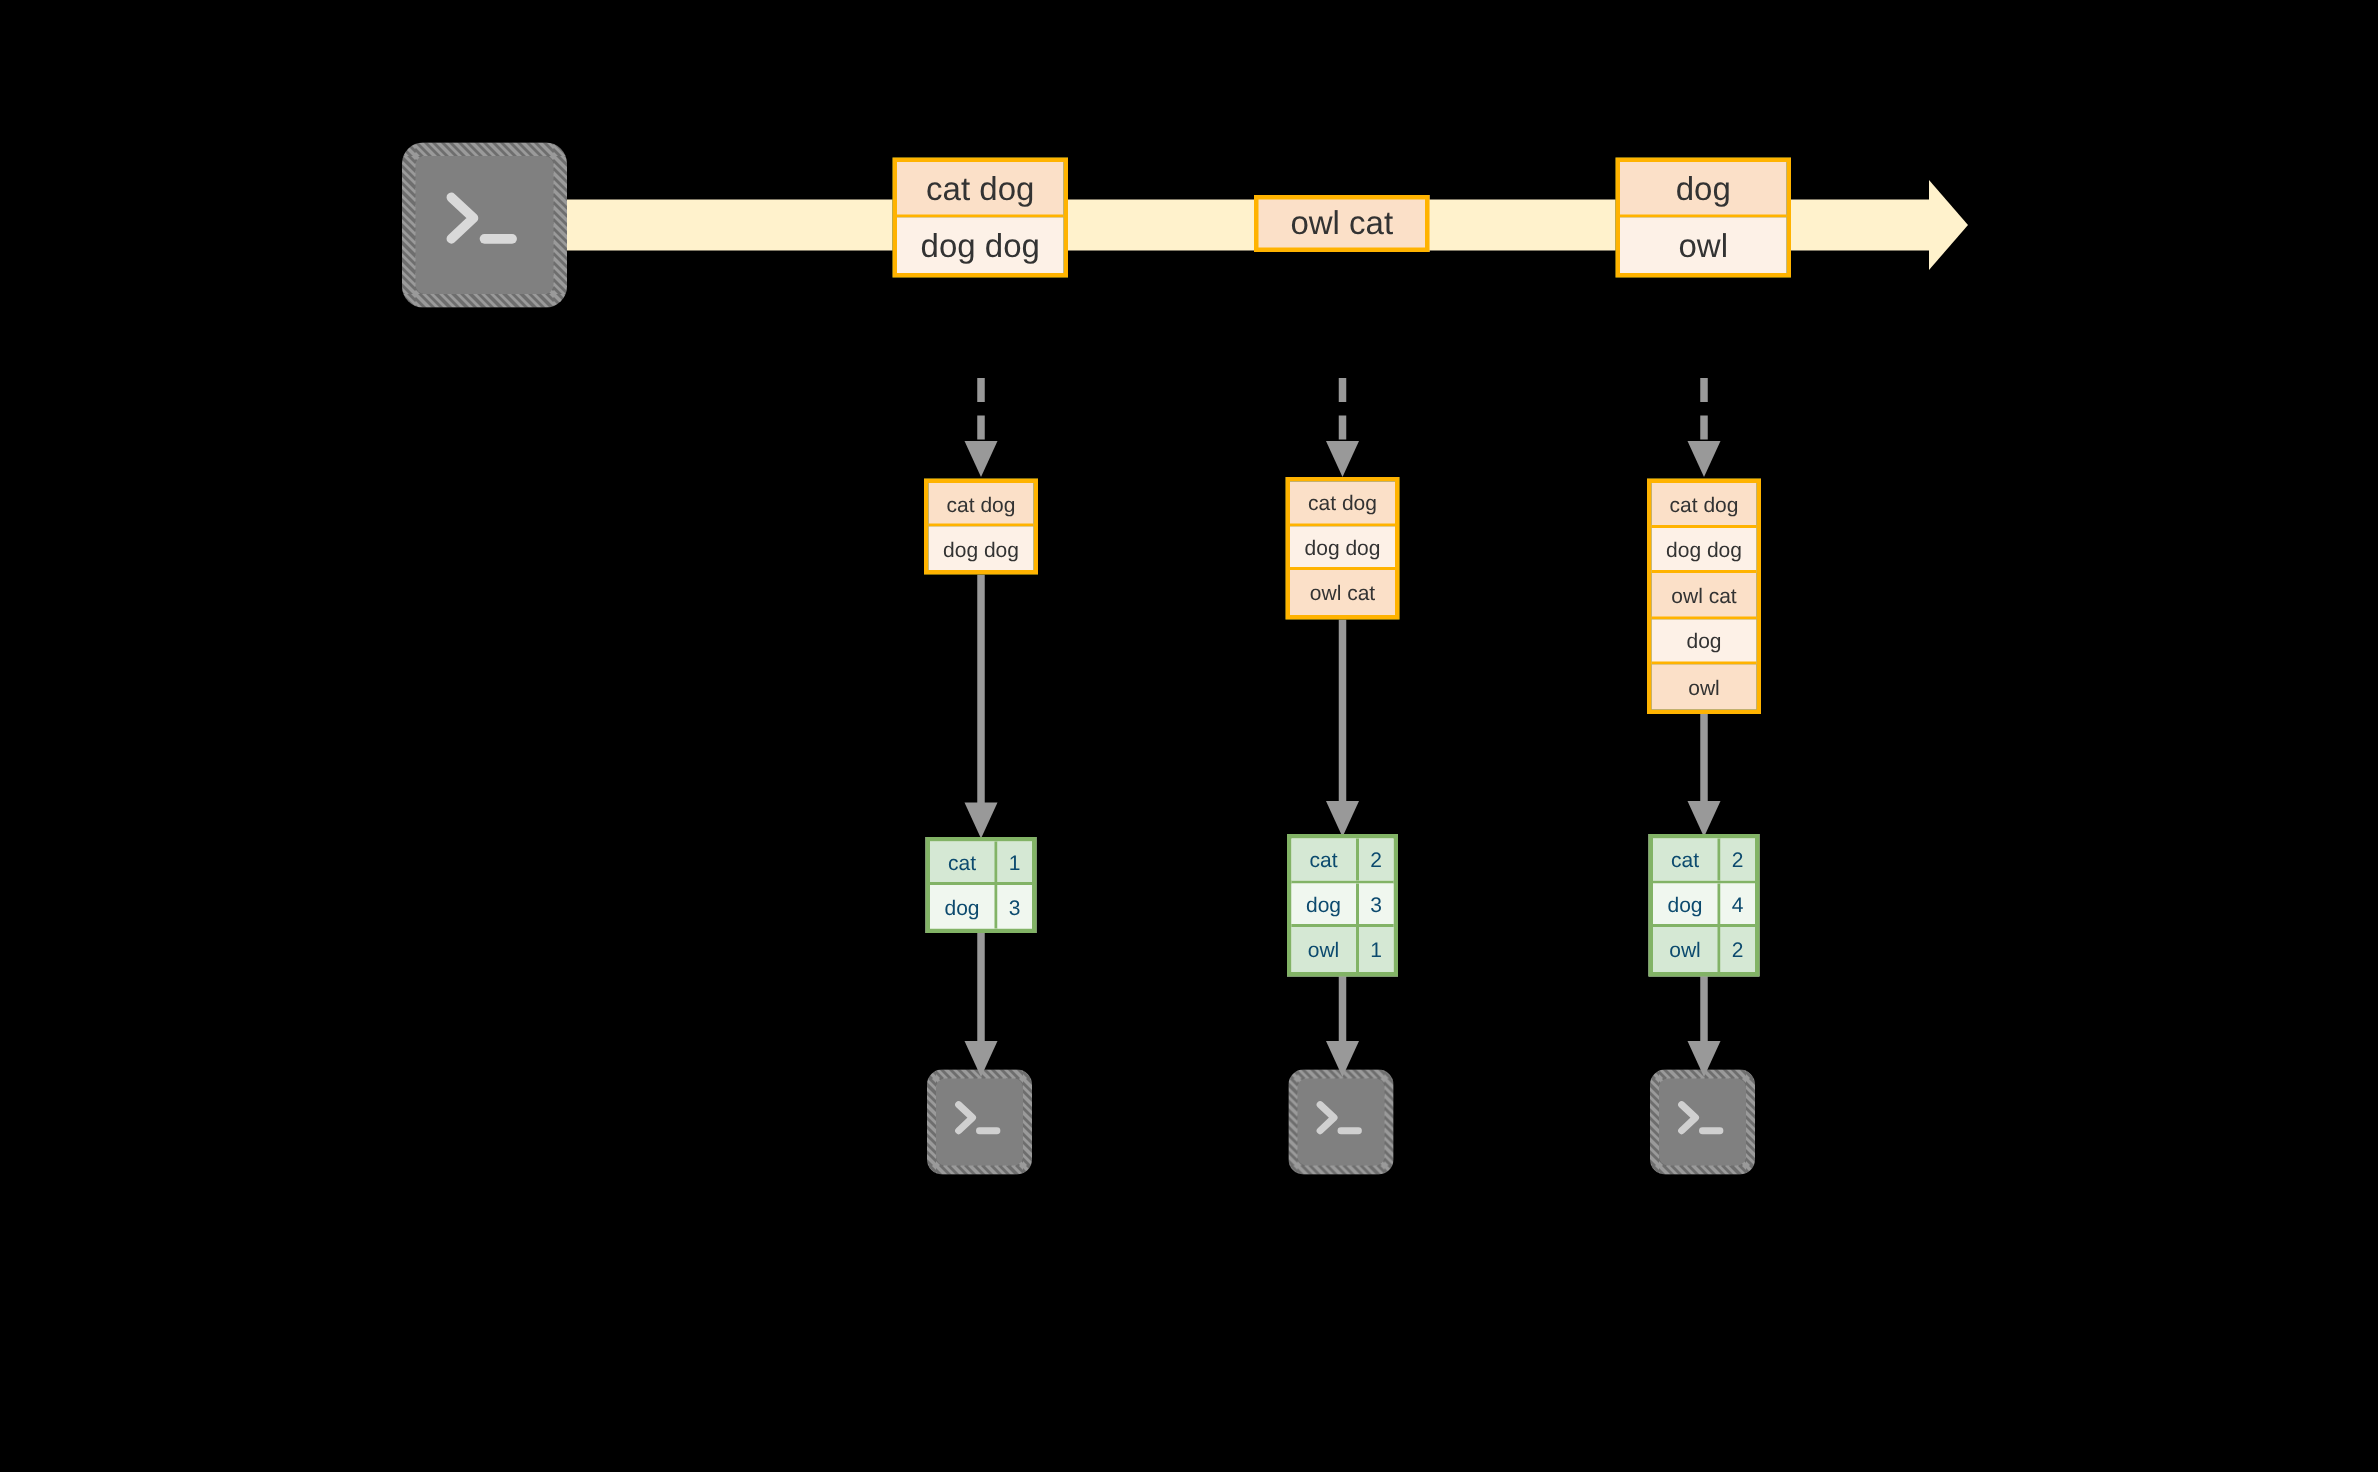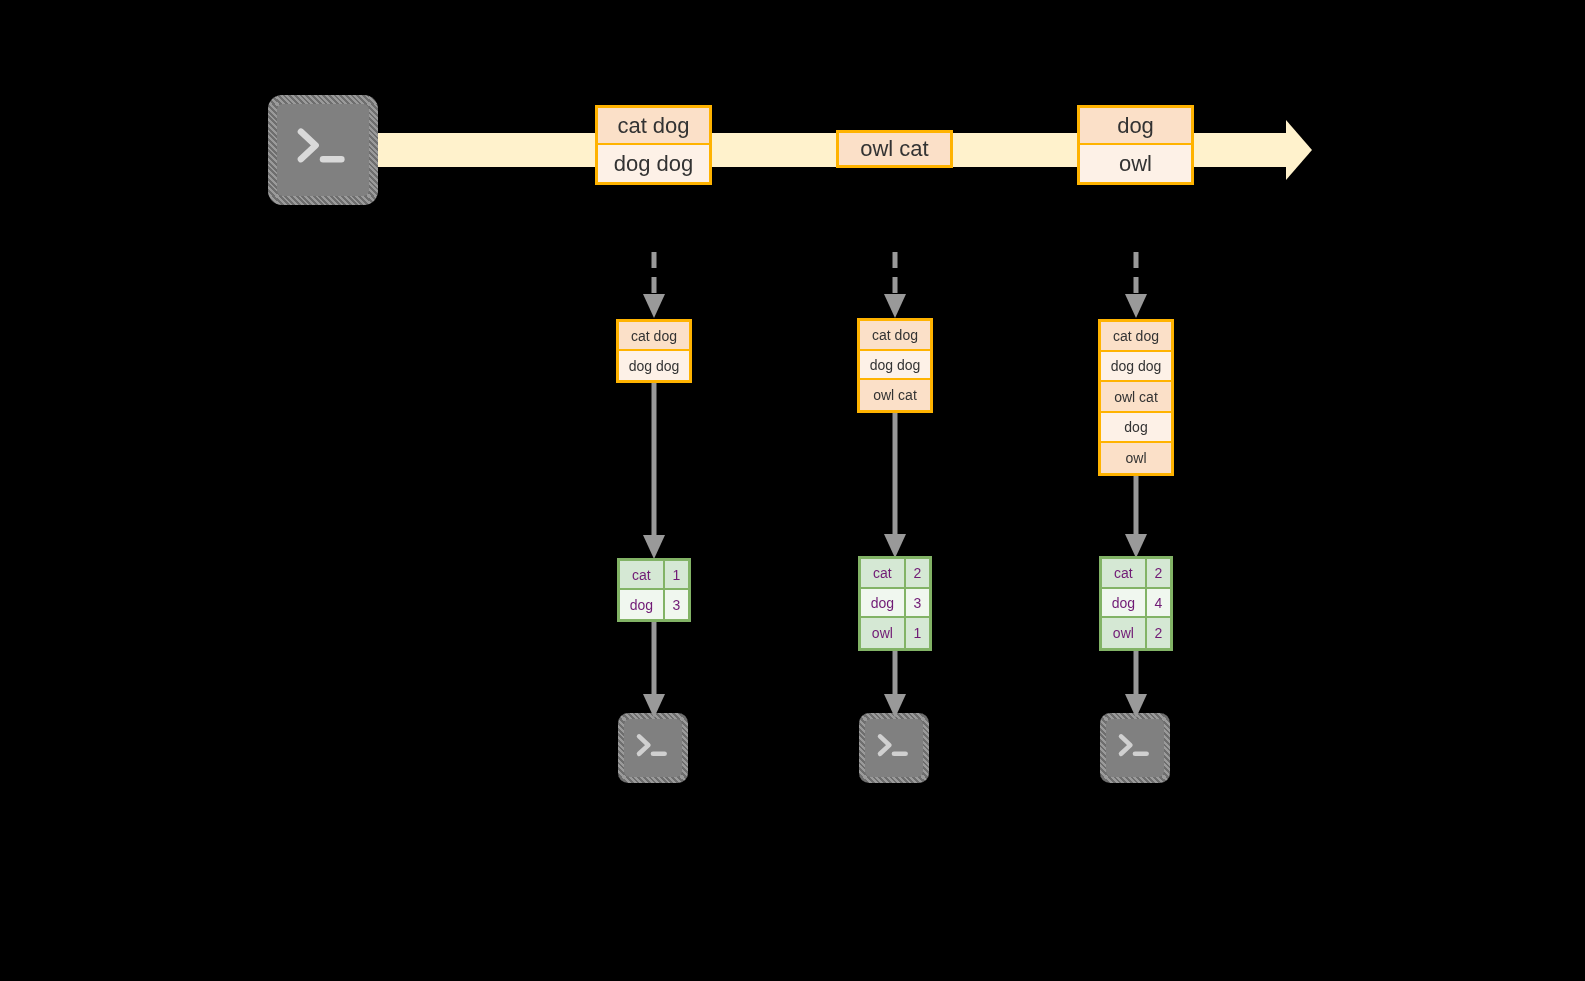--- a/index.html
+++ b/index.html
@@ -100,21 +100,21 @@
     display: flex;
     box-sizing: border-box;
     border-bottom: 2px solid #82B366;
   }
   .grow:last-child { border-bottom: none; }
   .gcell {
     box-sizing: border-box;
     display: flex;
     align-items: center;
     justify-content: center;
-    color: #701a75;
+    color: #0c4a6e;
     white-space: nowrap;
   }
   .gcell.word { border-right: 2px solid #82B366; }
   .grow.fill-a .gcell { background: #D5E8D4; }
   .grow.fill-b .gcell { background: #F0F7EF; }
 
   
   .conn { position: absolute; z-index: 3; }
   .conn svg { display: block; overflow: visible; }
 

